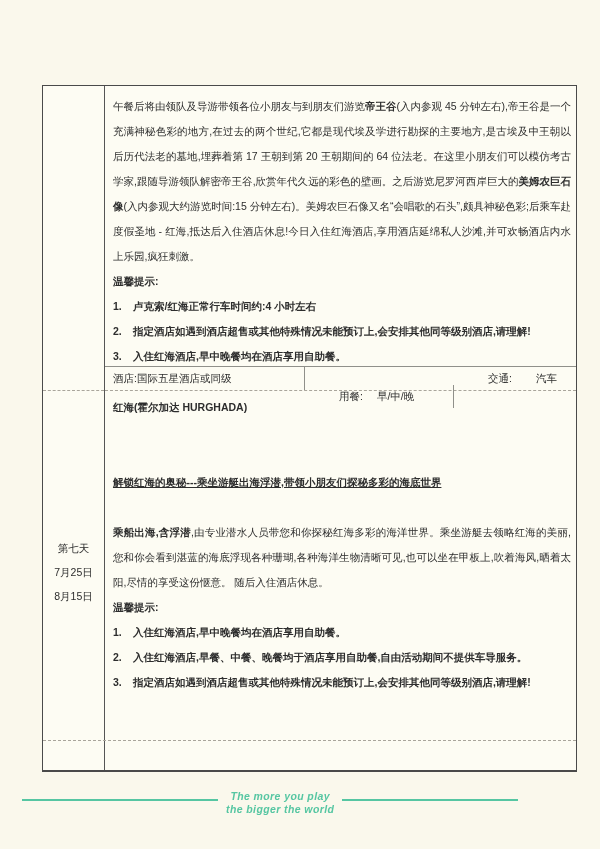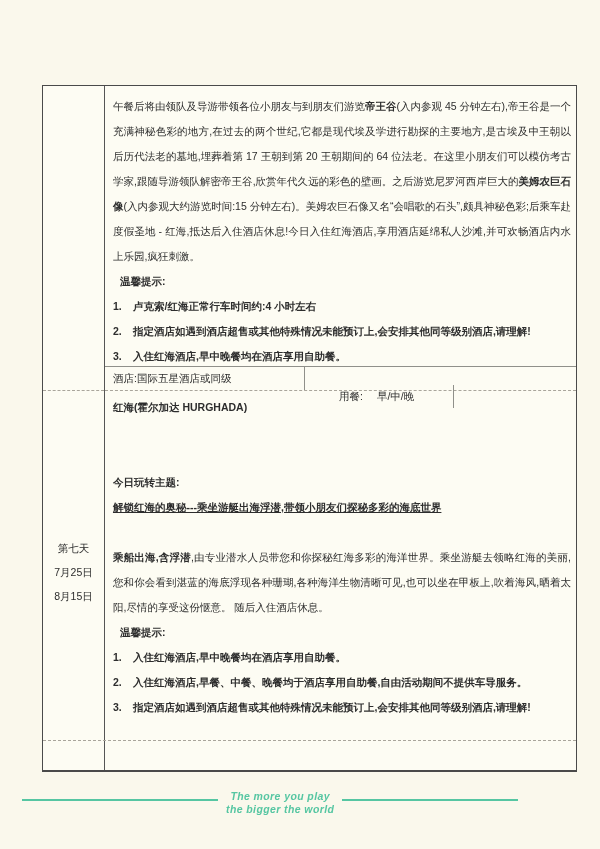--- a/index.html
+++ b/index.html
@@ -21,21 +21,21 @@
   .day-cell{flex:1;display:flex;flex-direction:column;align-items:center;justify-content:center;
     transform:translateY(-9px);}
   .day-cell div{line-height:24px;font-size:10.5px;white-space:nowrap;}
   
   .content-col{flex:1;display:flex;flex-direction:column;min-width:0;position:relative;}
   .row1{height:305px;flex:none;border-bottom:1px dashed #a9a59b;box-sizing:border-box;
     display:flex;flex-direction:column;}
   .row1-text{flex:1;padding:8px 5px 0 8px;overflow:hidden;}
   .para{margin:0;font-size:10.5px;line-height:25px;text-align:justify;}
   .b{font-weight:bold;}
-  .tips-title{font-weight:bold;font-size:10.5px;line-height:25px;margin-left:7px;}
+  .tips-title{font-weight:bold;font-size:10.5px;line-height:25px;}
   .tip{display:flex;font-weight:bold;font-size:10.5px;line-height:25px;}
   .tip-num{width:20px;flex:none;}
   .tip-text{flex:1;}
   
   .hotel-row{height:23px;flex:none;border-top:1px solid #90908a;display:flex;align-items:center;
     font-size:10.5px;gap:27px;}
   .hotel-cell{height:100%;display:flex;align-items:center;box-sizing:border-box;}
   .hc1{width:200px;flex:none;border-right:1px solid #90908a;padding-left:8px;}
   .hc2{width:122px;flex:none;border-right:1px solid #90908a;padding-left:7px;margin-top:36px;}
   .hc3{flex:1;padding-left:7px;}
@@ -91,28 +91,32 @@
       </div>
       <div class="hotel-row">
         <div class="hotel-cell hc1">
           <span>酒店:国际五星酒店或同级</span>
         </div>
         <div class="hotel-cell hc2">
           <span>用餐:</span>
             <span class="cell-gap"></span>
             <span>早/中/晚</span>
         </div>
+        <div class="hotel-cell hc3">
+          <span>交通:</span>
+            <span class="cell-gap" style="width:24px;"></span>
+            <span>汽车</span>
+        </div>
       </div>
     </div>
 
     <div class="row2">
       <div class="heading">红海(霍尔加达 HURGHADA)</div>
       <div class="spacer"></div>
       <div class="spacer"></div>
-      <div class="theme-label">今日玩转主题:</div>
       <div class="theme">解锁红海的奥秘---乘坐游艇出海浮潜,带领小朋友们探秘多彩的海底世界</div>
       <div class="spacer"></div>
       <p class="para"><span class="b">乘船出海,含浮潜</span><span>,由专业潜水人员带您和你探秘红海多彩的海洋世界。乘坐游艇去领略红海的美丽,您和你会看到湛蓝的海底浮现各种珊瑚,各种海洋生物清晰可见,也可以坐在甲板上,吹着海风,晒着太阳,尽情的享受这份惬意。 随后入住酒店休息。</span></p>
       <div class="tips-title">温馨提示:</div>
       <div class="tip">
         <span class="tip-num">1.</span>
         <span class="tip-text">入住红海酒店,早中晚餐均在酒店享用自助餐。</span>
       </div>
       <div class="tip">
         <span class="tip-num">2.</span>

